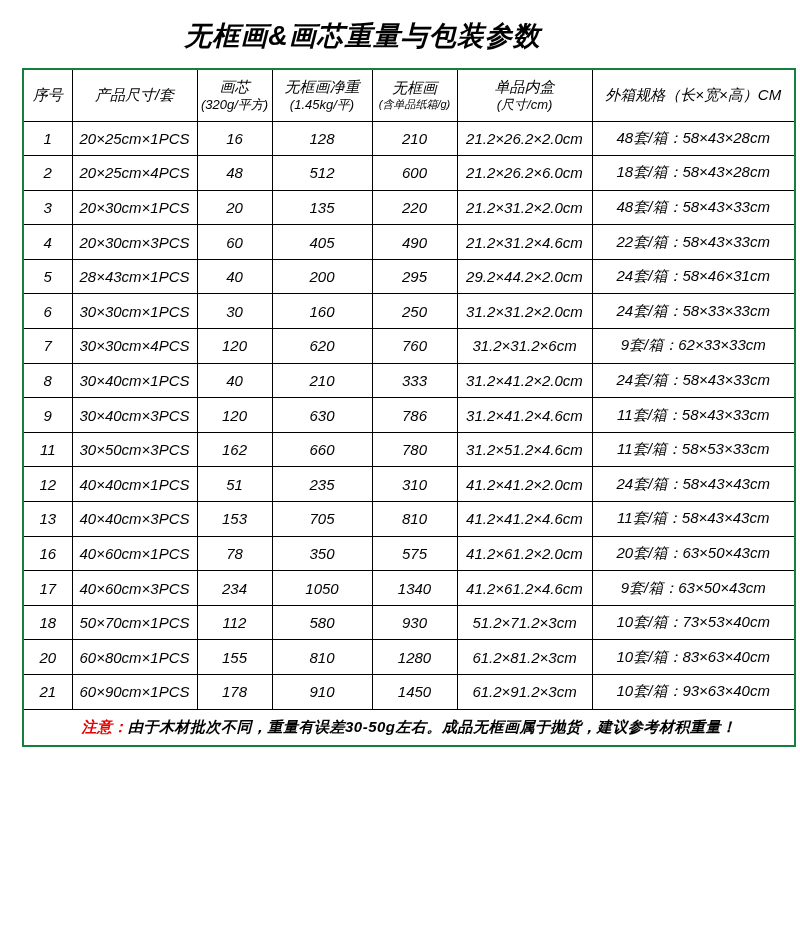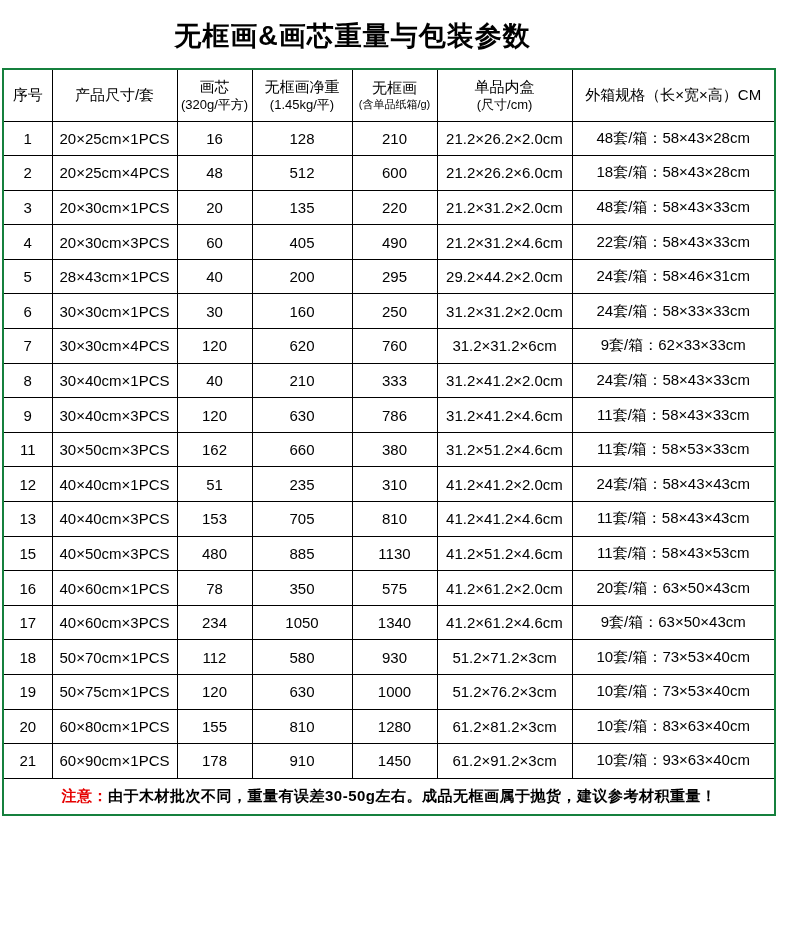--- a/index.html
+++ b/index.html
@@ -5,21 +5,22 @@
   * { margin: 0; padding: 0; box-sizing: border-box; }
   html, body {
     width: 800px;
     background: #ffffff;
     font-family: "Liberation Sans", "DejaVu Sans", sans-serif;
     color: #000000;
   }
   .page {
     width: 717px;
     height: 928px;
-    padding: 12px 14px 10px 2px;
+    padding: 12px 14px 10px 22px;
+    font-style: italic;
   }
   .page-title {
     text-align: center;
     font-size: 27px;
     font-weight: bold;
     letter-spacing: 1px;
     padding: 6px 0 14px 0;
   }
   table.spec-table {
     width: 772px;
@@ -180,21 +181,21 @@
           <td>630</td>
           <td>786</td>
           <td>31.2×41.2×4.6cm</td>
           <td>11套/箱：58×43×33cm</td>
         </tr>
         <tr>
           <td>11</td>
           <td>30×50cm×3PCS</td>
           <td>162</td>
           <td>660</td>
-          <td>380</td>
+          <td>780</td>
           <td>31.2×51.2×4.6cm</td>
           <td>11套/箱：58×53×33cm</td>
         </tr>
         <tr>
           <td>12</td>
           <td>40×40cm×1PCS</td>
           <td>51</td>
           <td>235</td>
           <td>310</td>
           <td>41.2×41.2×2.0cm</td>
@@ -203,29 +204,20 @@
         <tr>
           <td>13</td>
           <td>40×40cm×3PCS</td>
           <td>153</td>
           <td>705</td>
           <td>810</td>
           <td>41.2×41.2×4.6cm</td>
           <td>11套/箱：58×43×43cm</td>
         </tr>
         <tr>
-          <td>15</td>
-          <td>40×50cm×3PCS</td>
-          <td>480</td>
-          <td>885</td>
-          <td>1130</td>
-          <td>41.2×51.2×4.6cm</td>
-          <td>11套/箱：58×43×53cm</td>
-        </tr>
-        <tr>
           <td>16</td>
           <td>40×60cm×1PCS</td>
           <td>78</td>
           <td>350</td>
           <td>575</td>
           <td>41.2×61.2×2.0cm</td>
           <td>20套/箱：63×50×43cm</td>
         </tr>
         <tr>
           <td>17</td>
@@ -236,29 +228,20 @@
           <td>41.2×61.2×4.6cm</td>
           <td>9套/箱：63×50×43cm</td>
         </tr>
         <tr>
           <td>18</td>
           <td>50×70cm×1PCS</td>
           <td>112</td>
           <td>580</td>
           <td>930</td>
           <td>51.2×71.2×3cm</td>
-          <td>10套/箱：73×53×40cm</td>
-        </tr>
-        <tr>
-          <td>19</td>
-          <td>50×75cm×1PCS</td>
-          <td>120</td>
-          <td>630</td>
-          <td>1000</td>
-          <td>51.2×76.2×3cm</td>
           <td>10套/箱：73×53×40cm</td>
         </tr>
         <tr>
           <td>20</td>
           <td>60×80cm×1PCS</td>
           <td>155</td>
           <td>810</td>
           <td>1280</td>
           <td>61.2×81.2×3cm</td>
           <td>10套/箱：83×63×40cm</td>

